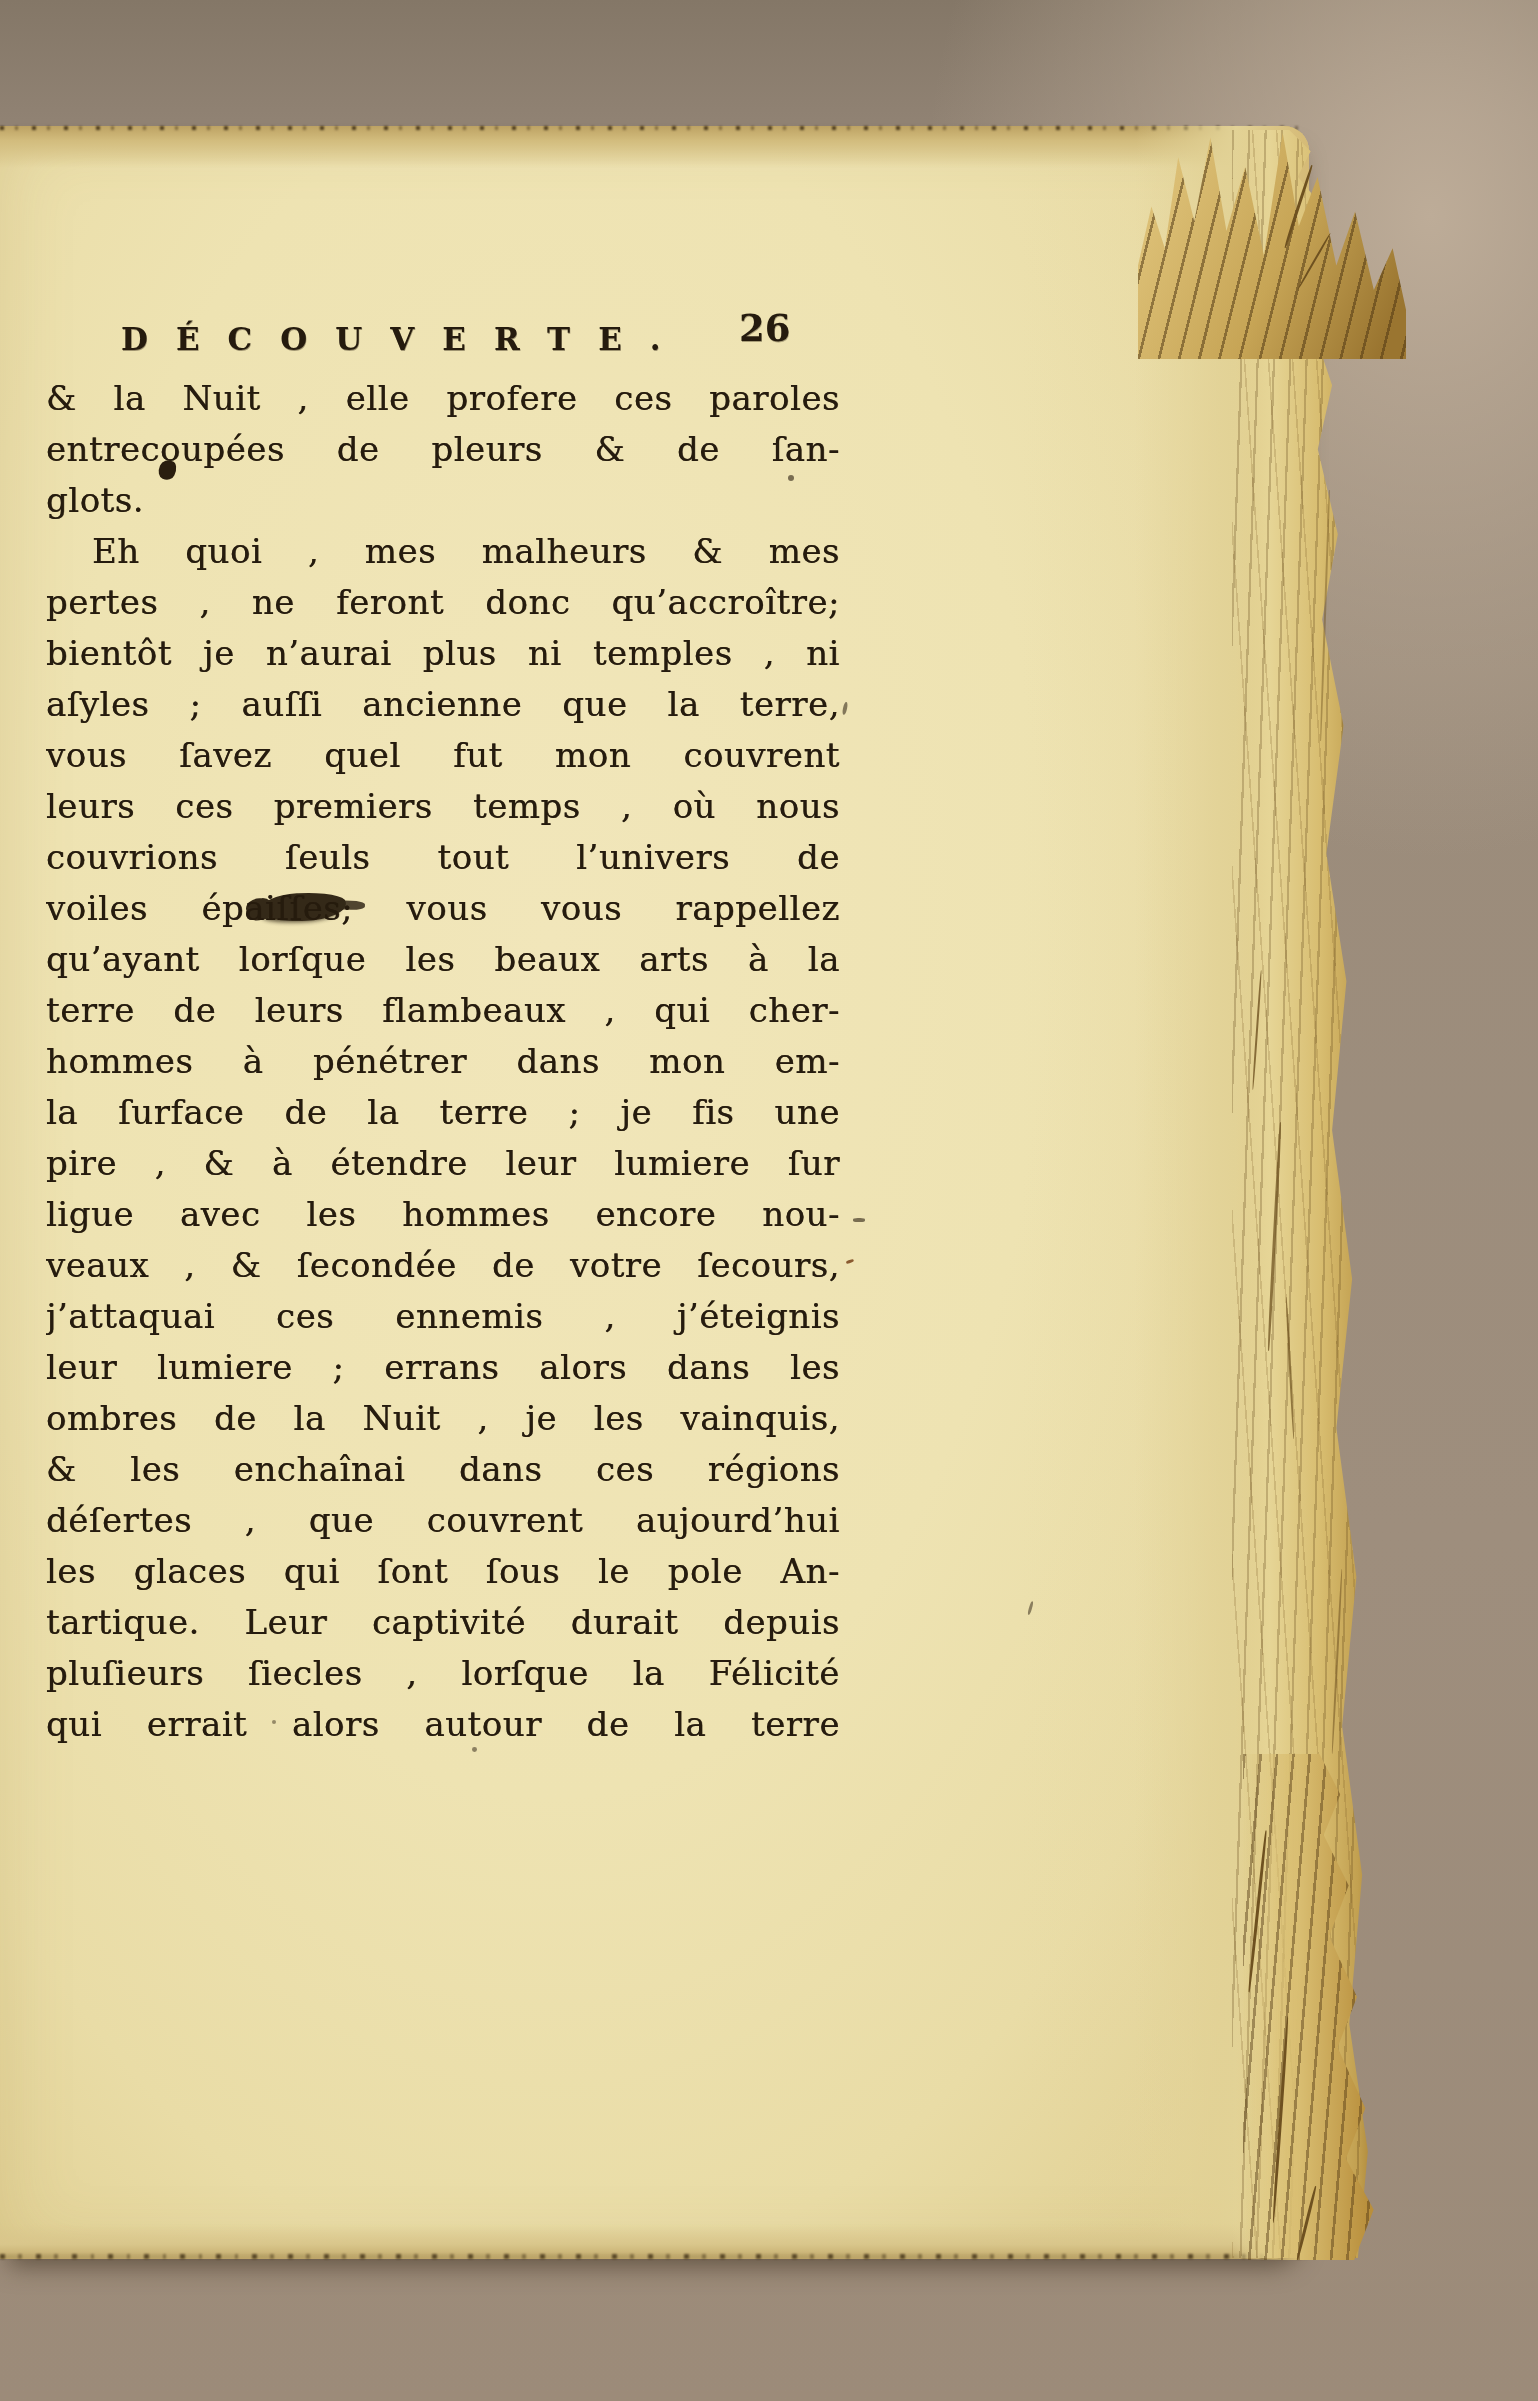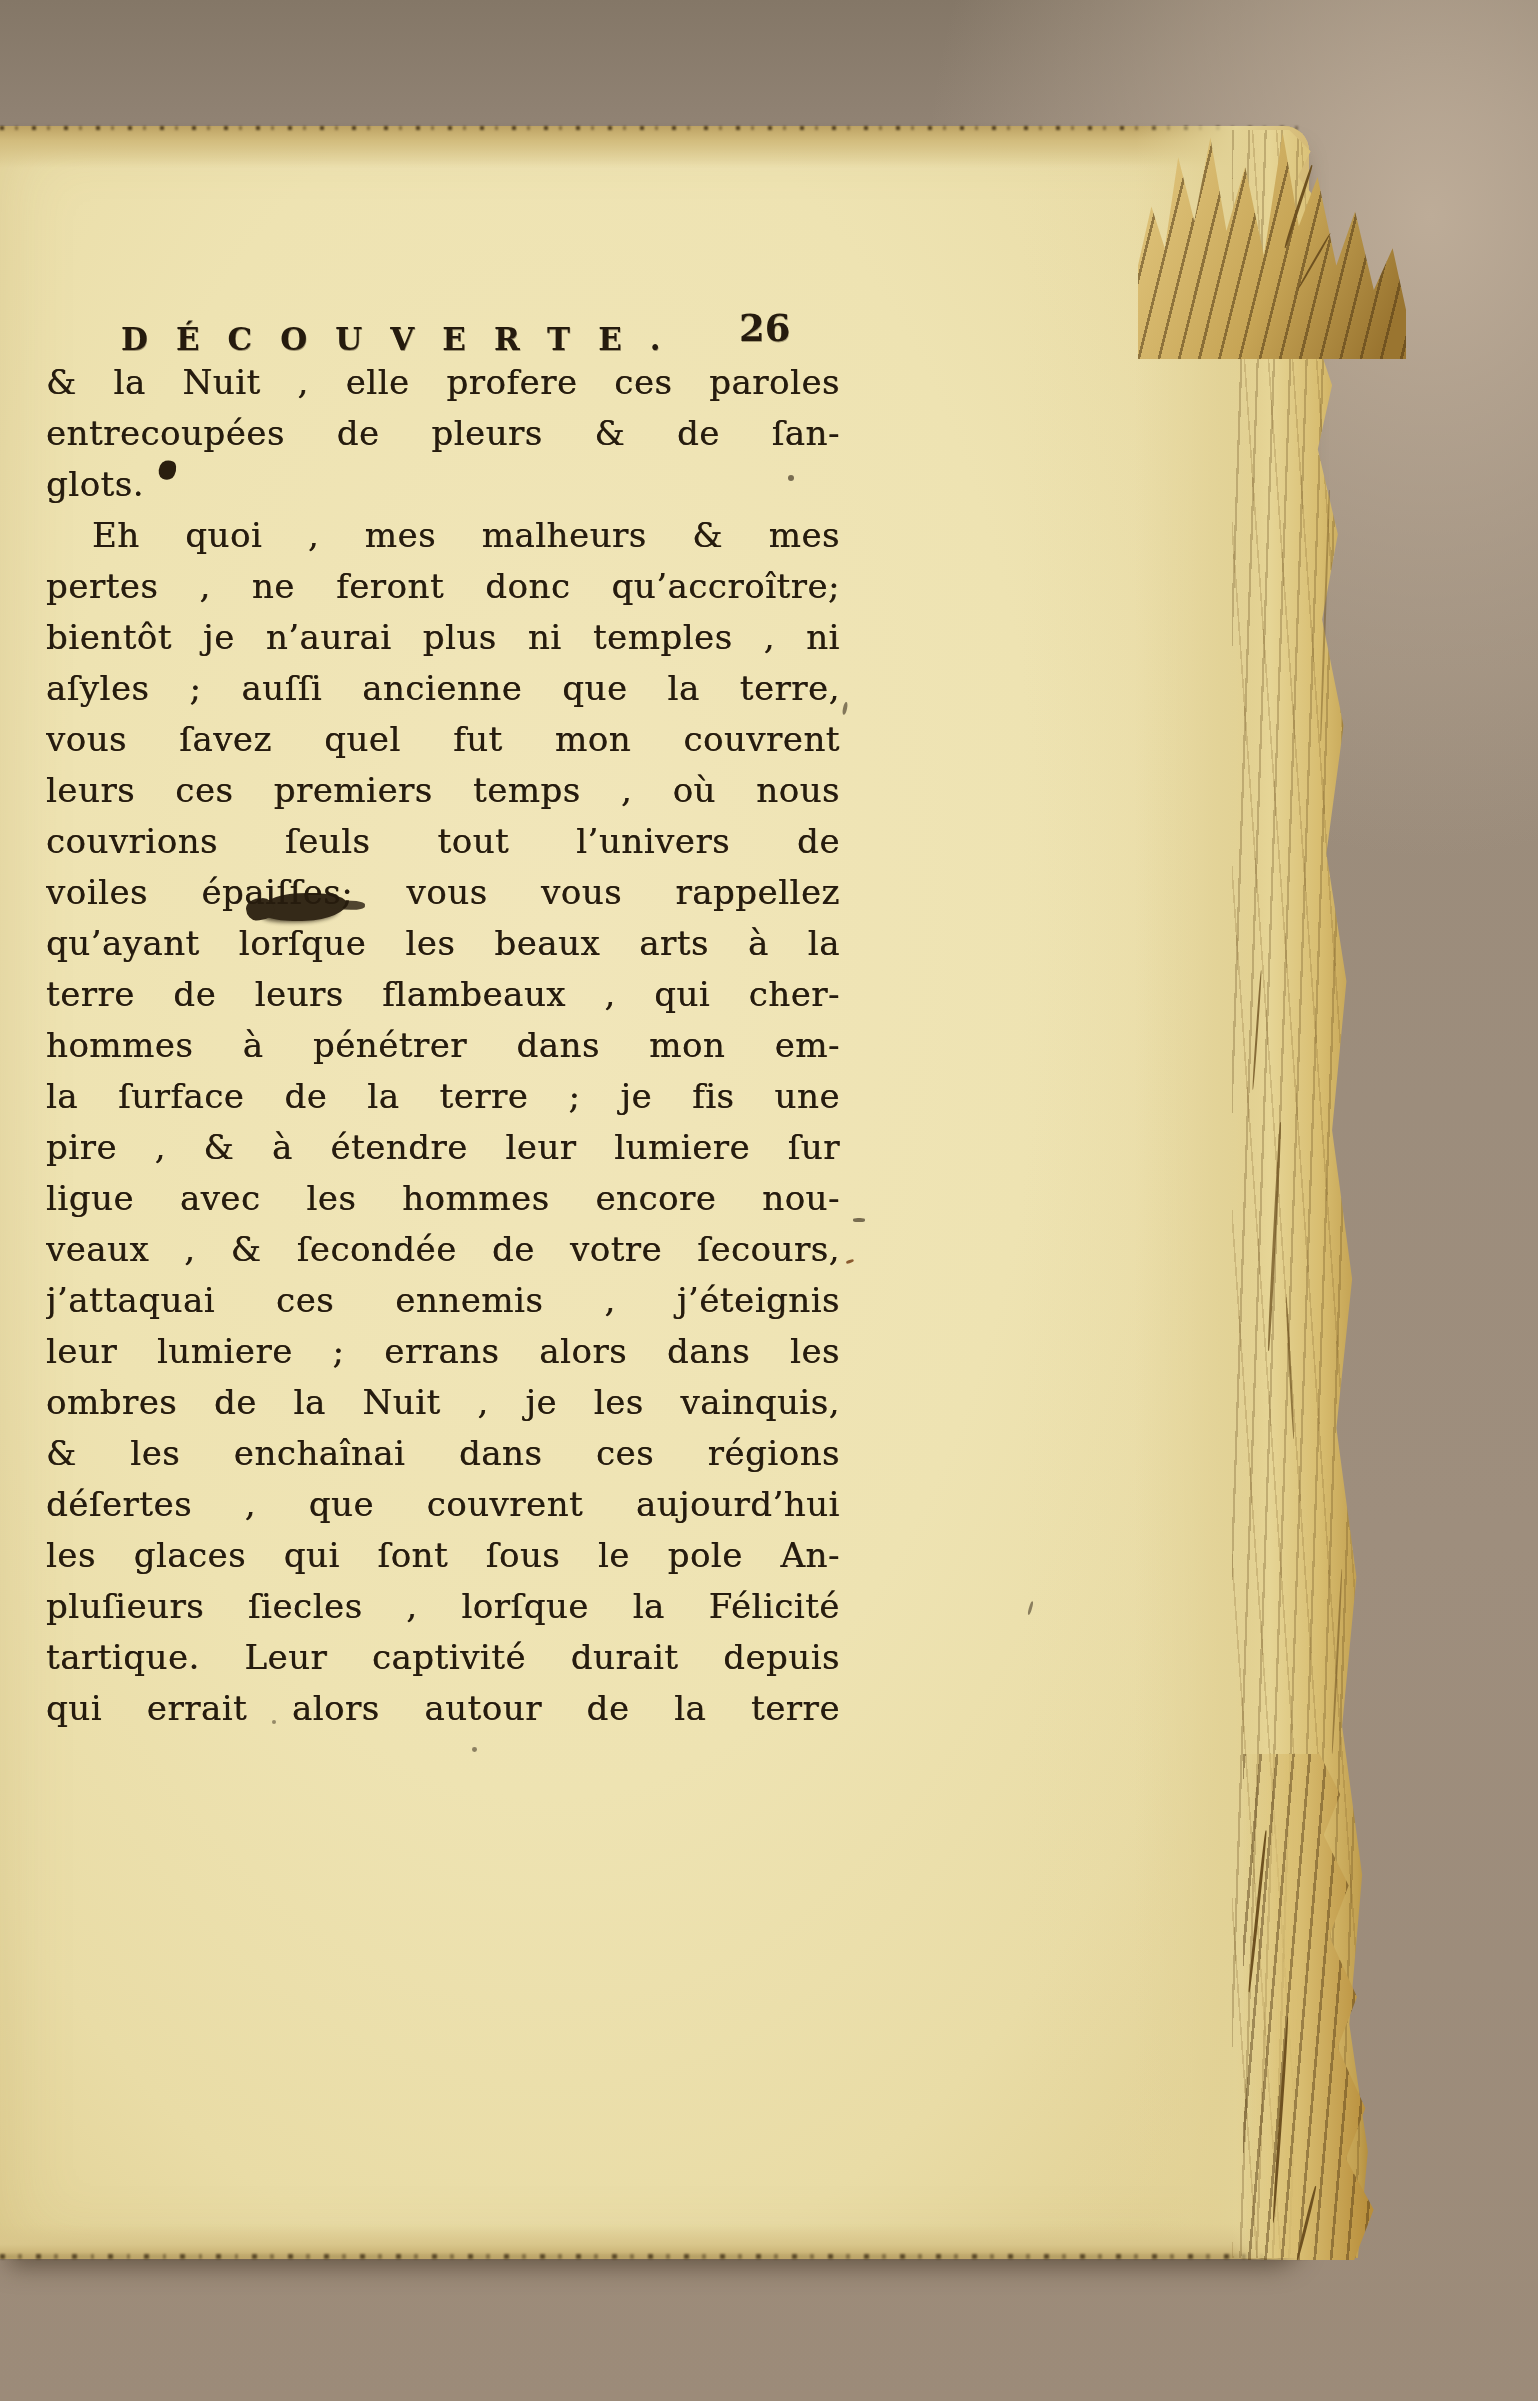--- a/index.html
+++ b/index.html
@@ -65,21 +65,21 @@
     position: absolute; left: 75px; top: 18px;
     font-size: 31px; letter-spacing: 28px; font-weight: bold;
     white-space: nowrap;
     text-shadow: 0.5px 0.5px 0 rgba(40,28,12,0.4);
   }
   .page-number {
     position: absolute; left: 693px; top: 3.3px;
     font-size: 37px; font-weight: bold;
     text-shadow: 0.5px 0.5px 0 rgba(40,28,12,0.35);
   }
-  .lines { position: relative; }
+  .lines { position: relative; margin-top: 16px; }
   .line {
     font-size: 34px; line-height: 51px; height: 51px;
     letter-spacing: 0.5px; word-spacing: 3.3px;
     text-align: justify; text-align-last: justify;
     overflow: hidden; white-space: normal;
     text-shadow: 0.4px 0.4px 0 rgba(42,30,14,0.45), 0 0 0.5px rgba(42,30,14,0.55);
   }
   .line.nojust { text-align: left; text-align-last: left; }
   .line.indent { text-indent: 46px; }
 
@@ -192,22 +192,22 @@
           <div class="line">la ſurface de la terre ; je fis une</div>
           <div class="line">pire , &amp; à étendre leur lumiere ſur</div>
           <div class="line">ligue avec les hommes encore nou-</div>
           <div class="line">veaux , &amp; ſecondée de votre ſecours,</div>
           <div class="line">j’attaquai ces ennemis , j’éteignis</div>
           <div class="line">leur lumiere ; errans alors dans les</div>
           <div class="line">ombres de la Nuit , je les vainquis,</div>
           <div class="line">&amp; les enchaînai dans ces régions</div>
           <div class="line">déſertes , que couvrent aujourd’hui</div>
           <div class="line">les glaces qui ſont ſous le pole An-</div>
+          <div class="line">tartique. Leur captivité durait depuis</div>
           <div class="line">pluſieurs ſiecles , lorſque la Félicité</div>
-          <div class="line">tartique. Leur captivité durait depuis</div>
           <div class="line">qui errait alors autour de la terre</div>
         </div>
     </div>
   </div>
 
   <div class="ink-blot"></div>
   <div class="speck speck-a"></div>
   <div class="speck speck-b"></div>
   <div class="speck speck-c"></div>
   <div class="speck speck-d"></div>

